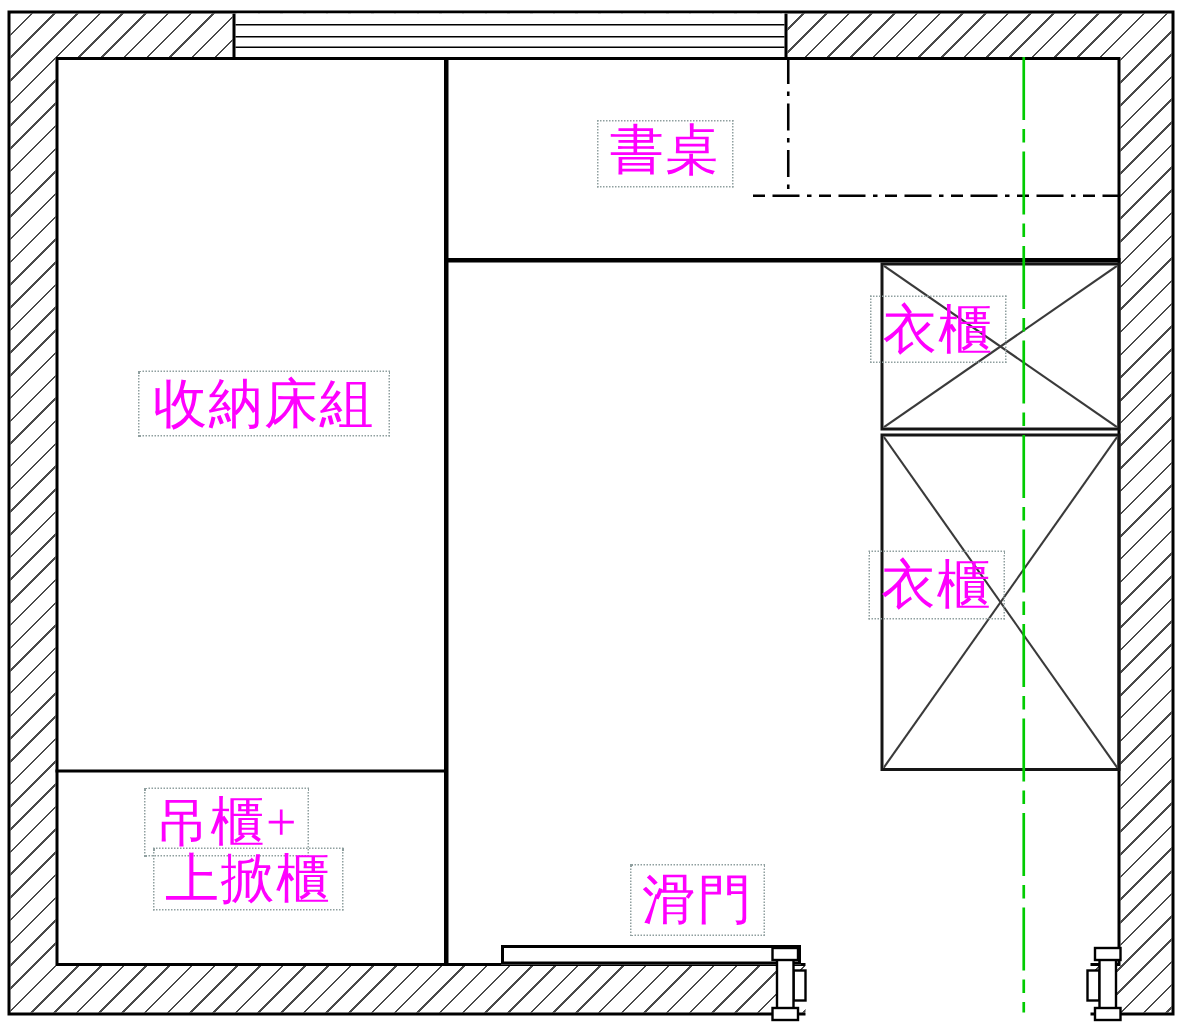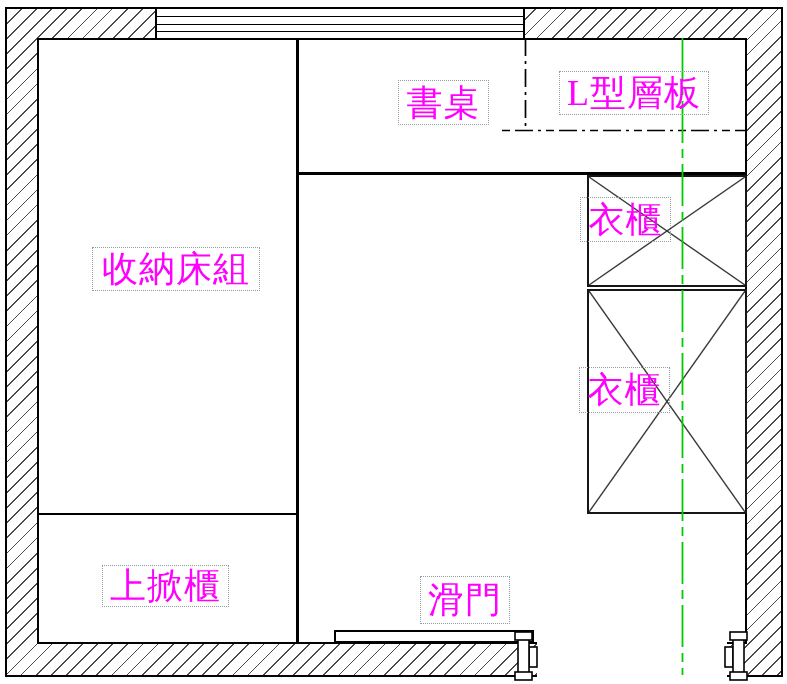--- a/index.html
+++ b/index.html
@@ -49,21 +49,21 @@
   }
   svg.overlay{position:absolute;left:0;top:0;width:787px;height:684px;z-index:6;pointer-events:none;}
   
   .lbl{
     position:absolute;box-sizing:border-box;border:1px dotted #8f9f9f;
     display:flex;align-items:center;justify-content:center;
     color:#FF00FF;font-size:36px;line-height:1.0;white-space:nowrap;
     letter-spacing:1px;z-index:7;
   }
   #lbl-storage-bed   {left:92px; top:247px;width:168px;height:44px;}
-  #lbl-desk          {left:398px;top:80px; width:91px; height:45px;}
+  #lbl-desk          {left:398px;top:80px; width:91px; height:45px;font-family:Liberation Mono, monospace;}
   #lbl-l-shelf       {left:559px;top:71px; width:150px;height:44px;}
   #lbl-wardrobe-upper{left:580px;top:197px;width:91px; height:45px;}
   #lbl-wardrobe-lower{left:579px;top:367px;width:91px; height:46px;}
   #lbl-hanging       {left:96px; top:525px;width:110px;height:46px;}
   #lbl-flipup        {left:102px;top:565px;width:127px;height:42px;}
   #lbl-sliding-door  {left:420px;top:576px;width:90px; height:48px;}
 </style>
 </head>
 <body>
 
@@ -116,20 +116,20 @@
 
     <g transform="translate(748,631) scale(-1,1)" fill="#fff" stroke="#000" stroke-width="1.6">
       <rect x="15" y="16" width="8" height="20"></rect>
       <rect x="4" y="8" width="11" height="34"></rect>
       <rect x="1" y="1" width="17" height="8"></rect>
       <rect x="1" y="41" width="17" height="8"></rect>
     </g>
   </svg>
 
   <div class="lbl" id="lbl-storage-bed">收納床組</div>
+  <div class="lbl" id="lbl-hanging">吊櫃+</div>
   <div class="lbl" id="lbl-flipup">上掀櫃</div>
   <div class="lbl" id="lbl-desk">書桌</div>
-  <div class="lbl" id="lbl-l-shelf">L型層板</div>
   <div class="lbl" id="lbl-wardrobe-upper">衣櫃</div>
   <div class="lbl" id="lbl-wardrobe-lower">衣櫃</div>
   <div class="lbl" id="lbl-sliding-door">滑門</div>
 
 </div>
 
 </body></html>

